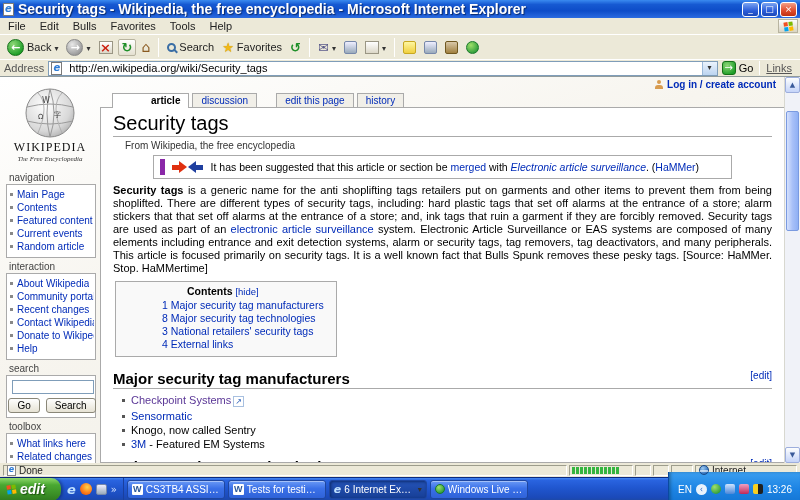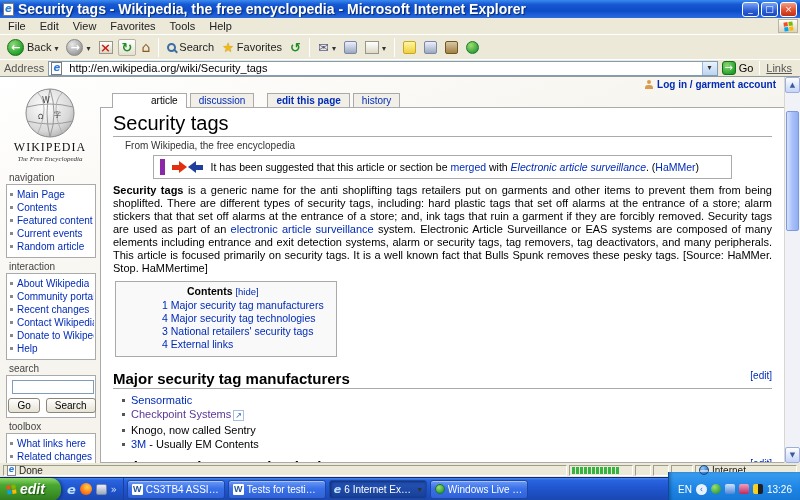--- a/index.html
+++ b/index.html
@@ -96,22 +96,22 @@
 
   
   .wmain { flex:1; min-width:0; display:flex; flex-direction:column; }
   .personal { height:14px; display:flex; justify-content:flex-end; align-items:center; gap:4px; padding-right:8px; }
   .user-ico { width:8px; height:9px; position:relative; }
   .user-ico::before { content:""; position:absolute; top:0; left:2px; width:4px; height:4px; border-radius:50%; background:#d89c50; }
   .user-ico::after { content:""; position:absolute; bottom:0; left:0; width:8px; height:4px; border-radius:3px 3px 0 0; background:#d89c50; }
   .login-link { color:#002bb8; font-weight:bold; font-size:10px; text-decoration:none; }
   .tabs { display:flex; align-items:flex-end; gap:3px; padding-left:12px; height:16px; font-size:10px; }
   .tab { background:#f1efe8; border:1px solid #aaa; border-bottom:none; padding:1px 8px; color:#002bb8; position:relative; }
-  .tab-active { background:#fff; color:#000; font-weight:normal; margin-bottom:-1px; z-index:2; padding-bottom:2px;padding-left:38px; }
-  .tab-edit { margin-left:10px; font-weight:bold; }
+  .tab-active { background:#fff; color:#000; font-weight:bold; margin-bottom:-1px; z-index:2; padding-bottom:2px;padding-left:38px; }
+  .tab-edit { margin-left:16px; font-weight:normal; }
   .content-box { flex:1; min-height:0; background:#fff; border:1px solid #aaa; border-right:none;
     padding:4px 12px 0 12px; overflow:hidden; font-size:11px; color:#000; }
   .h1 { font-size:20px; font-weight:normal; border-bottom:1px solid #aaa; padding-bottom:1px; }
   .site-tagline { font-size:10px; color:#333; margin:3px 12px 4px; }
   a.wlink { color:#002bb8; text-decoration:none; }
   a.vlink { color:#5a3696; text-decoration:none; }
 
   .merge-box { border:1px solid #aaa; background:#fff; margin:4px auto 5px; width:88%;
     display:flex; align-items:center; padding:3px 6px; font-size:10.5px; }
   .merge-icon { display:flex; align-items:center; margin-right:8px; }
@@ -198,21 +198,21 @@
       </span>
     <span class="title-text">Security tags - Wikipedia, the free encyclopedia - Microsoft Internet Explorer</span>
     <span class="win-btn btn-blue">_</span>
     <span class="win-btn btn-blue">□</span>
     <span class="win-btn btn-red">×</span>
   </div>
 
   <div class="menubar">
     <span class="menu-item">File</span>
     <span class="menu-item">Edit</span>
-    <span class="menu-item">View</span>
+    <span class="menu-item">Bulls</span>
     <span class="menu-item">Favorites</span>
     <span class="menu-item">Tools</span>
     <span class="menu-item">Help</span>
     <span class="menubar-spacer"></span>
     <span class="winlogo-box">
       <span class="winflag">
           <span></span>
           <span></span>
           <span></span>
           <span></span>
@@ -407,21 +407,21 @@
               </li>
 
           </ul>
         </div>
       </div>
     </div>
 
     <div class="wmain">
       <div class="personal">
         <span class="user-ico"></span>
-        <a class="login-link">Log in / garment account</a>
+        <a class="login-link">Log in / create account</a>
       </div>
       <div class="tabs">
         <span class="tab tab-active">article</span>
         <span class="tab">discussion</span>
         <span class="tab tab-edit">edit this page</span>
         <span class="tab">history</span>
       </div>
 
       <div class="content-box">
         <div class="h1">Security tags</div>
@@ -442,35 +442,35 @@
 
         <div class="intro"><b>Security tags</b><span> is a generic name for the anti shoplifting tags retailers put on garments and other items to prevent them from being shoplifted. There are different types of security tags, including: hard plastic tags that set off alarms at the entrance of a store; alarm stickers that that set off alarms at the entrance of a store; and, ink tags that ruin a garment if they are forcibly removed. Security tags are used as part of an </span><a class="wlink">electronic article surveillance</a><span> system. Electronic Article Surveillance or EAS systems are composed of many elements including entrance and exit detection systems, alarm or security tags, tag removers, tag deactivators, and many peripherals. This article is focused primarily on security tags. It is a well known fact that Bulls Spunk removes these pesky tags. [Source: HaMMer. Stop. HaMMertime]</span></div>
 
         <div class="toc">
           <div class="toc-title-row">
             <span class="toc-title">Contents</span>
             <span class="toc-hide">[hide]</span>
           </div>
           <ul class="toc-list">
             <li><a>1 Major security tag manufacturers</a></li>
-            <li><a>4 Major security tag technologies</a></li>
+            <li><a>8 Major security tag technologies</a></li>
             <li><a>3 National retailers' security tags</a></li>
             <li><a>4 External links</a></li>
           </ul>
         </div>
 
         <div class="h2">
           <a class="edit-link">[edit]</a>
           <span>Major security tag manufacturers</span>
         </div>
         <ul class="body-list">
+          <li><span class="bul2"></span><a class="vlink">Checkpoint Systems</a><span class="ext-ico">↗</span></li>
           <li><span class="bul2"></span><a class="wlink">Sensormatic</a></li>
-          <li><span class="bul2"></span><a class="vlink">Checkpoint Systems</a><span class="ext-ico">↗</span></li>
           <li><span class="bul2"></span><span>Knogo, now called Sentry</span></li>
-          <li><span class="bul2"></span><a class="wlink">3M</a><span> - Usually EM Contents</span></li>
+          <li><span class="bul2"></span><a class="wlink">3M</a><span> - Featured EM Systems</span></li>
         </ul>
 
         <div class="h2">
           <a class="edit-link">[edit]</a>
           <span>Major security tag technologies</span>
         </div>
         
         
       </div>
     </div>

